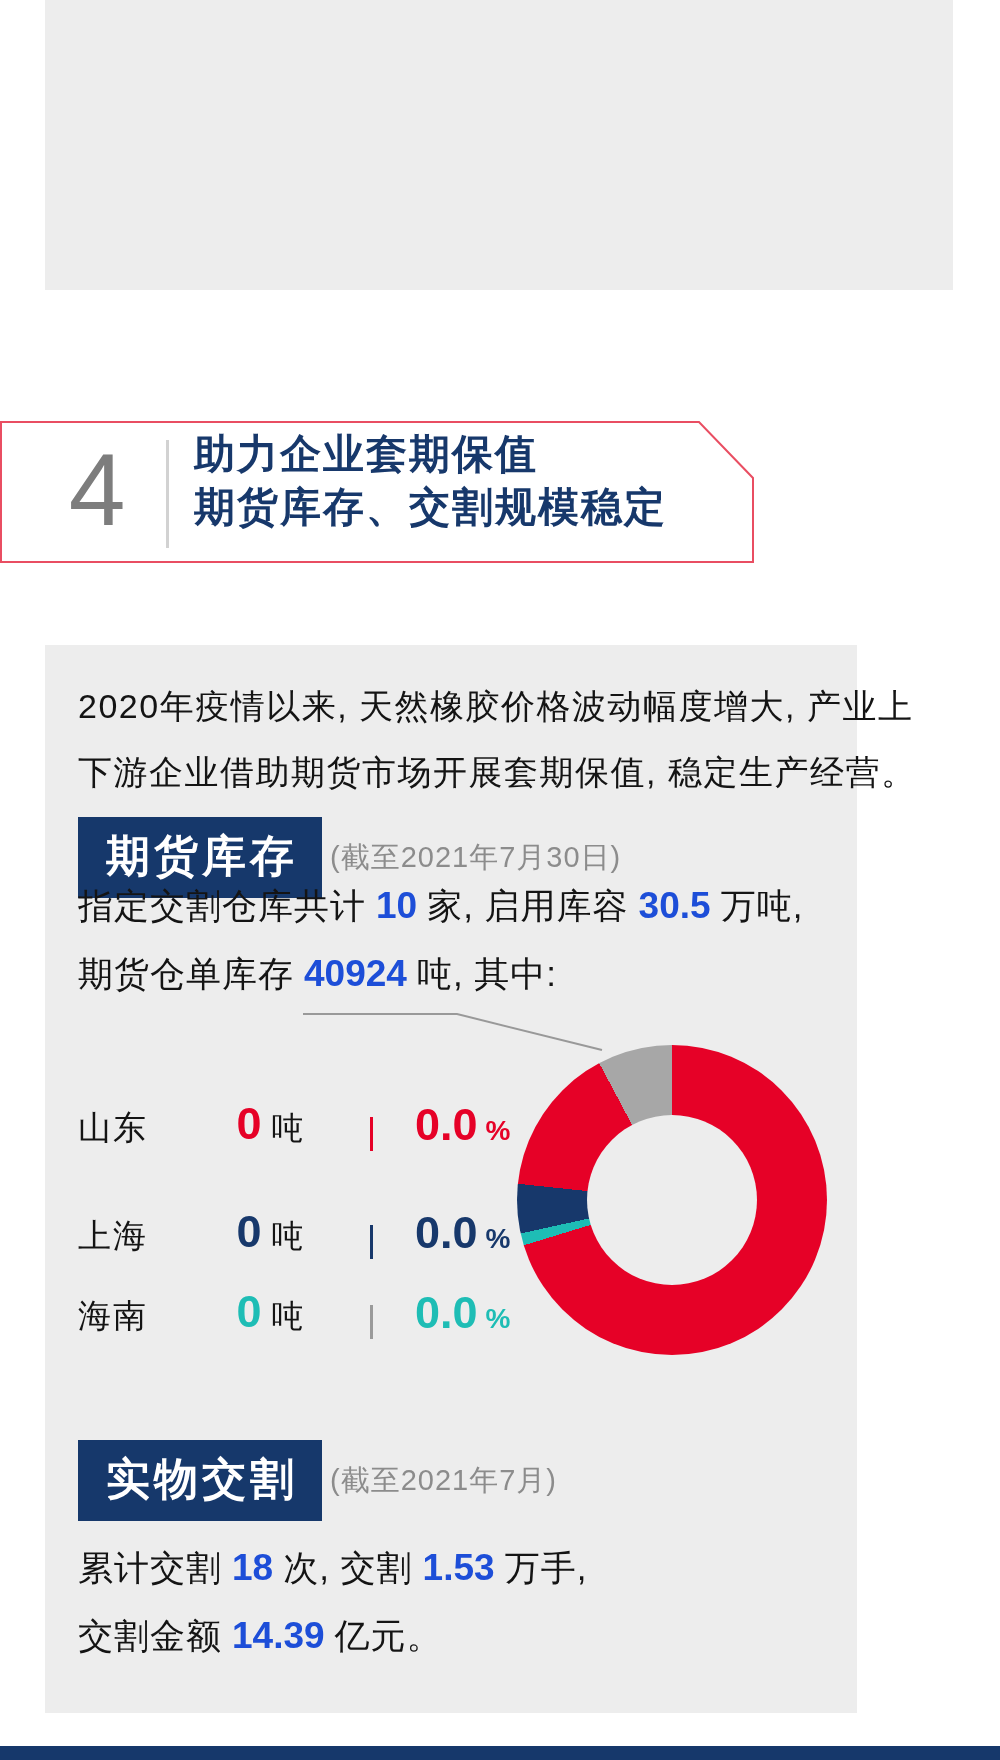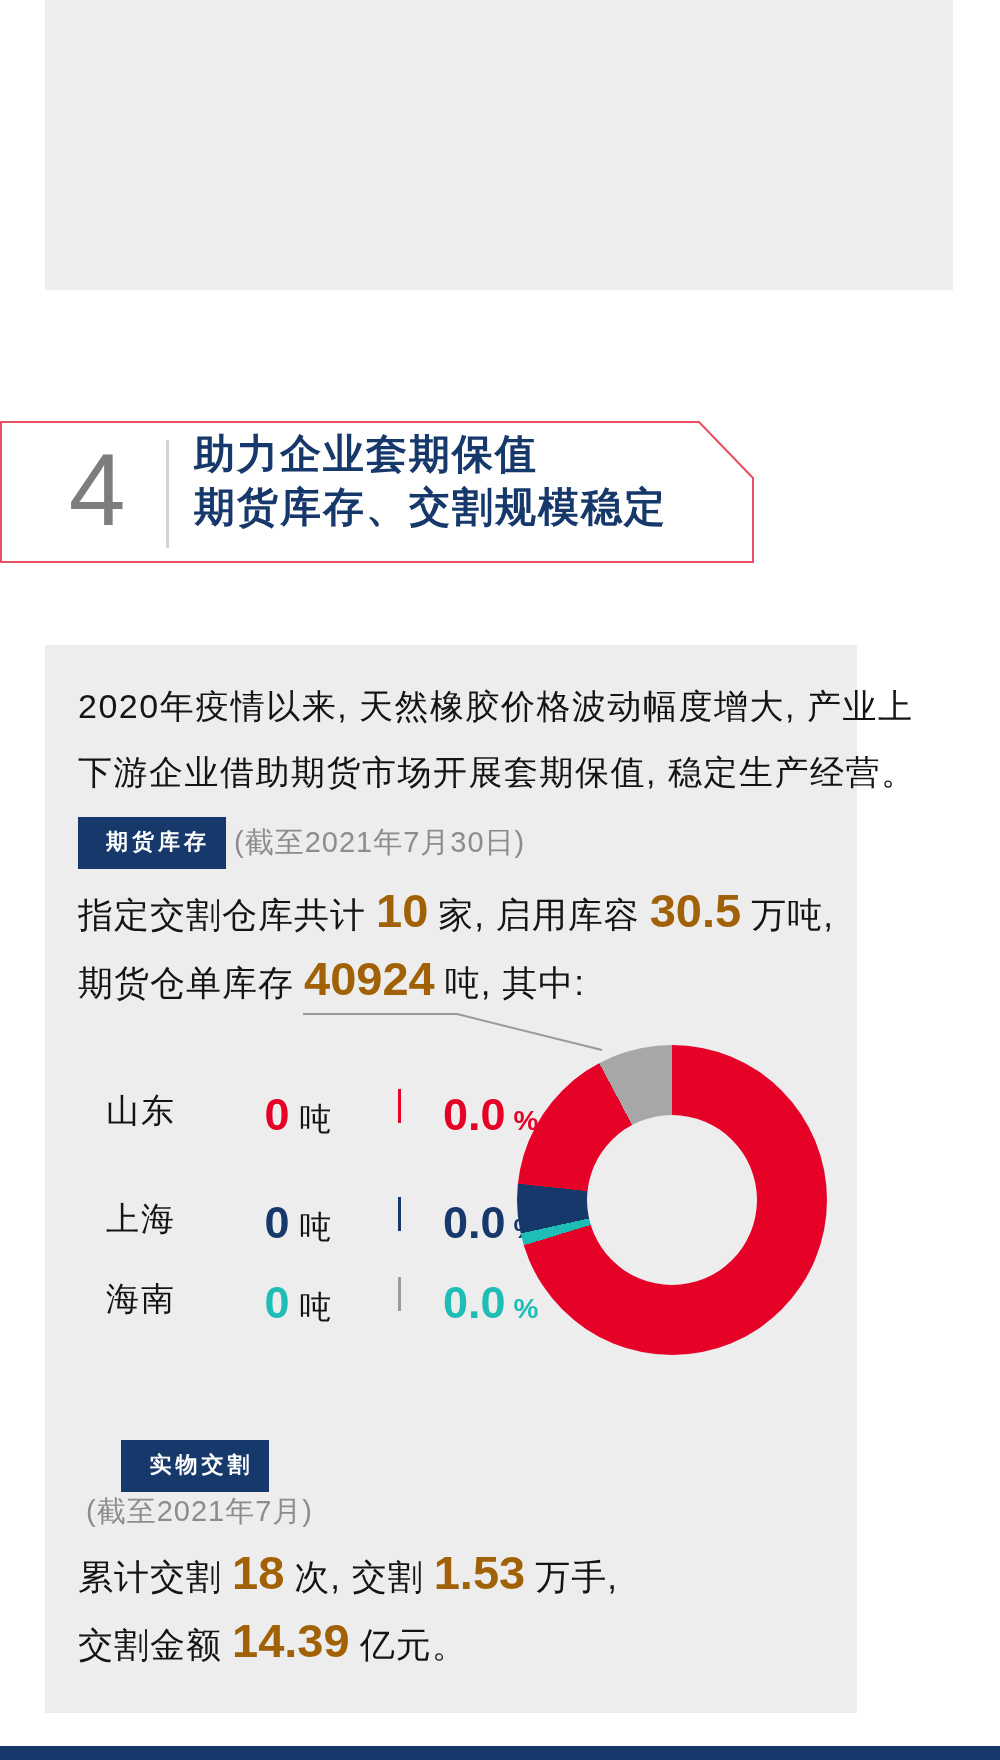--- a/index.html
+++ b/index.html
@@ -16,35 +16,35 @@
   .header-title{position:absolute;left:194px;top:428px;font-size:41px;line-height:53px;
                 font-weight:700;color:#17386b;letter-spacing:2px;}
 
   
   .content{position:absolute;left:45px;top:645px;width:812px;height:1068px;background:#ededed;color:#141414;}
   .intro{position:absolute;left:33px;top:28px;width:860px;font-size:34px;line-height:66px;
          letter-spacing:1.5px;margin:0;}
 
   .badge-row{position:absolute;left:33px;display:flex;align-items:center;}
   .badge-row.first{top:172px;}
-  .badge-row.second{top:795px;flex-direction:column;}
-  .badge{display:inline-block;background:#16386b;color:#ffffff;font-size:22px;font-weight:700;
-         letter-spacing:4px;padding:10px 16px 12px 28px;}
+  .badge-row.second{top:795px;}
+  .badge{display:inline-block;background:#16386b;color:#ffffff;font-size:44px;font-weight:700;
+         letter-spacing:4px;padding:10px 24px 12px 28px;}
   .date-note{color:#8c8c8c;font-size:29px;margin-left:8px;letter-spacing:1px;}
 
   .stat-line{position:absolute;left:33px;font-size:35px;letter-spacing:1px;white-space:nowrap;}
-  .stat-line .num{color:#a16207;font-size:47px;font-weight:800;margin:0 10px;letter-spacing:0;}
+  .stat-line .num{color:#1d4ed8;font-size:37px;font-weight:800;margin:0 10px;letter-spacing:0;}
   .line-a{top:238px;}
   .line-b{top:306px;}
   .line-c{top:900px;}
   .line-d{top:968px;}
 
   .callout{position:absolute;left:250px;top:355px;width:330px;height:60px;}
 
-  .legend-row{position:absolute;left:33px;width:500px;height:62px;display:flex;align-items:flex-start;margin-left:28px;}
+  .legend-row{position:absolute;left:33px;width:500px;height:62px;display:flex;align-items:flex-end;}
   .legend-row.r0{top:444px;}
   .legend-row.r1{top:552px;}
   .legend-row.r2{top:632px;}
   .region{width:92px;font-size:33px;letter-spacing:2px;color:#141414;}
   .val-group{width:200px;text-align:center;white-space:nowrap;}
   .val{font-size:45px;font-weight:800;}
   .unit{font-size:32px;color:#141414;margin-left:10px;}
   .divider{width:3px;height:34px;background:#999;}
   .pct-group{margin-left:42px;white-space:nowrap;}
   .pct{font-size:45px;font-weight:800;}

